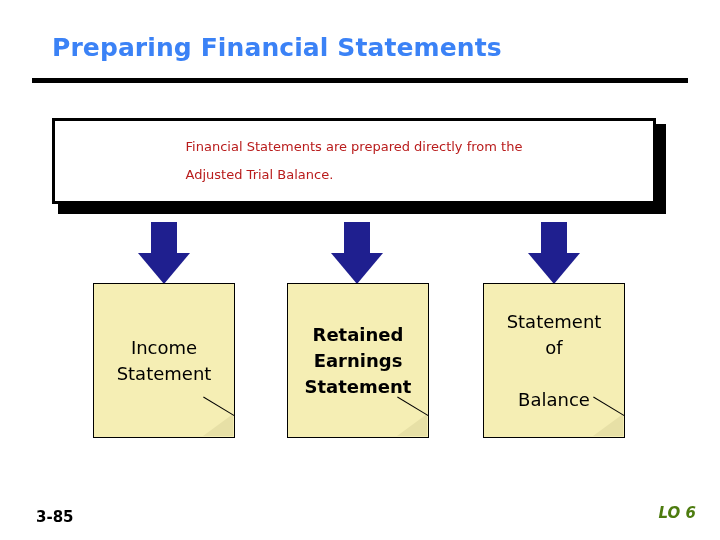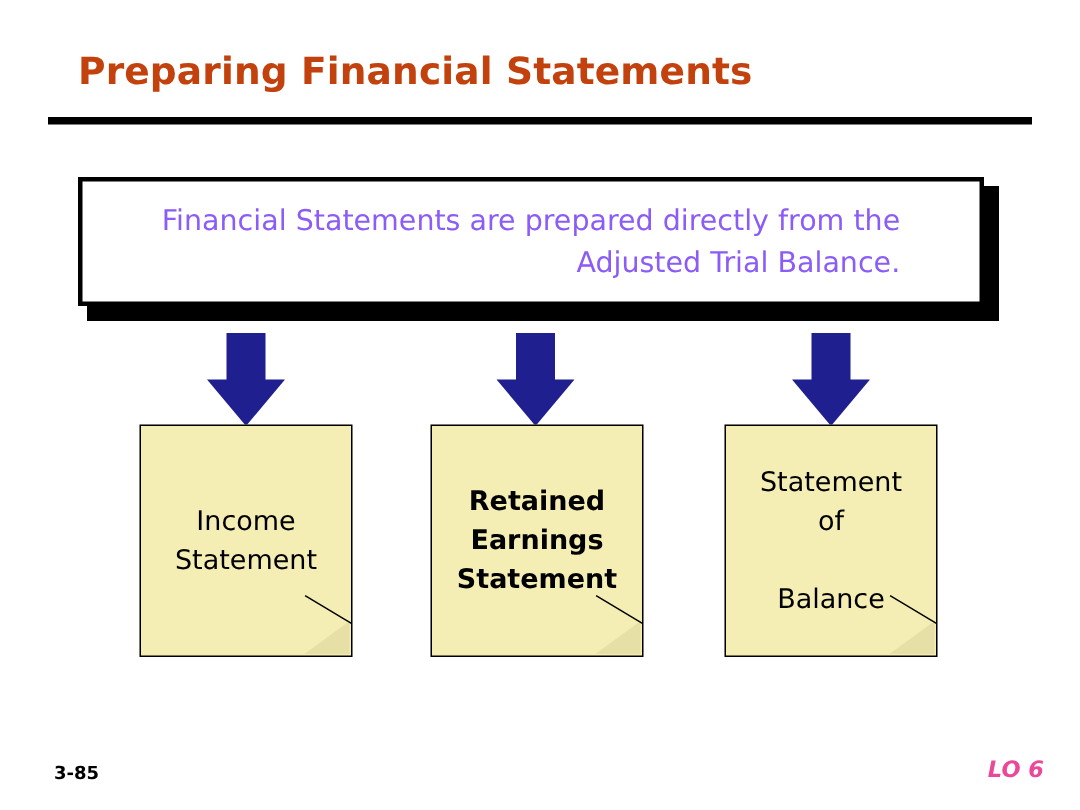--- a/index.html
+++ b/index.html
@@ -20,21 +20,21 @@
     width: 720px;
     height: 540px;
   }
   .title {
     position: absolute;
     left: 52px;
     top: 33px;
     width: 620px;
     font-size: 25px;
     font-weight: bold;
-    color: #c2410c;
+    color: #3b82f6;
     letter-spacing: 0.1px;
     font-family: "DejaVu Sans", sans-serif;
   }
   .title-rule {
     position: absolute;
     left: 32px;
     top: 78px;
     width: 656px;
     height: 5px;
     background: #000000;
@@ -56,24 +56,24 @@
     width: 604px;
     height: 86px;
     background: #ffffff;
     border: 3px solid #000000;
     box-sizing: border-box;
     display: flex;
     align-items: center;
     justify-content: center;
   }
   .callout-text {
-    font-size: 19px;
+    font-size: 13px;
     line-height: 28px;
-    color: #8b5cf6;
-    text-align: right;
+    color: #b91c1c;
+    text-align: left;
     padding: 0 10px;
   }
 
   
   .arrow {
     position: absolute;
     width: 52px;
     height: 62px;
   }
   .arrow .shaft {
@@ -131,32 +131,32 @@
     height: 1px;
     background: #000000;
     transform: rotate(31deg);
     transform-origin: right bottom;
   }
 
   .page-num {
     position: absolute;
     left: 36px;
     top: 508px;
-    font-size: 12px;
+    font-size: 15px;
     font-weight: bold;
     color: #000000;
   }
   .lo-label {
     position: absolute;
     right: 24px;
     top: 504px;
     font-size: 15px;
     font-weight: bold;
     font-style: italic;
-    color: #ec4899;
+    color: #4d7c0f;
   }
 </style>
 </head>
 <body>
 
 <div class="slide">
 
   <div class="title">Preparing Financial Statements</div>
   <div class="title-rule"></div>
 

